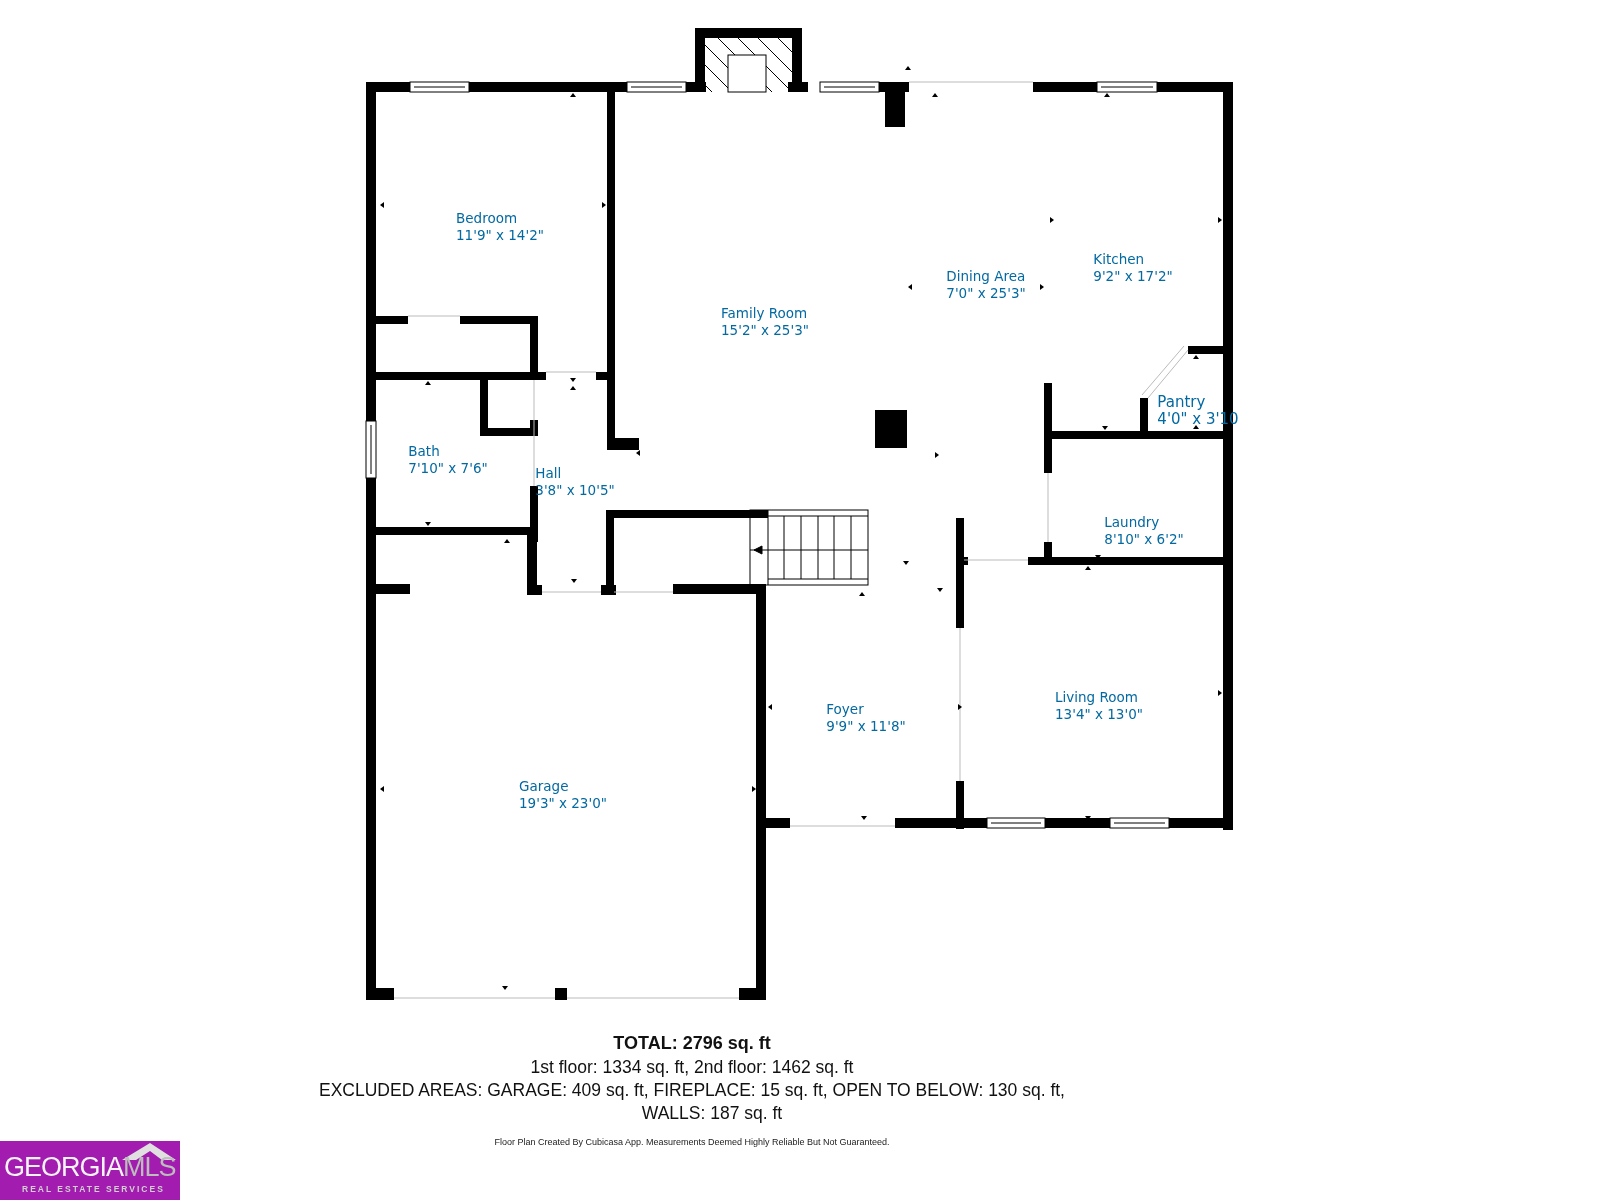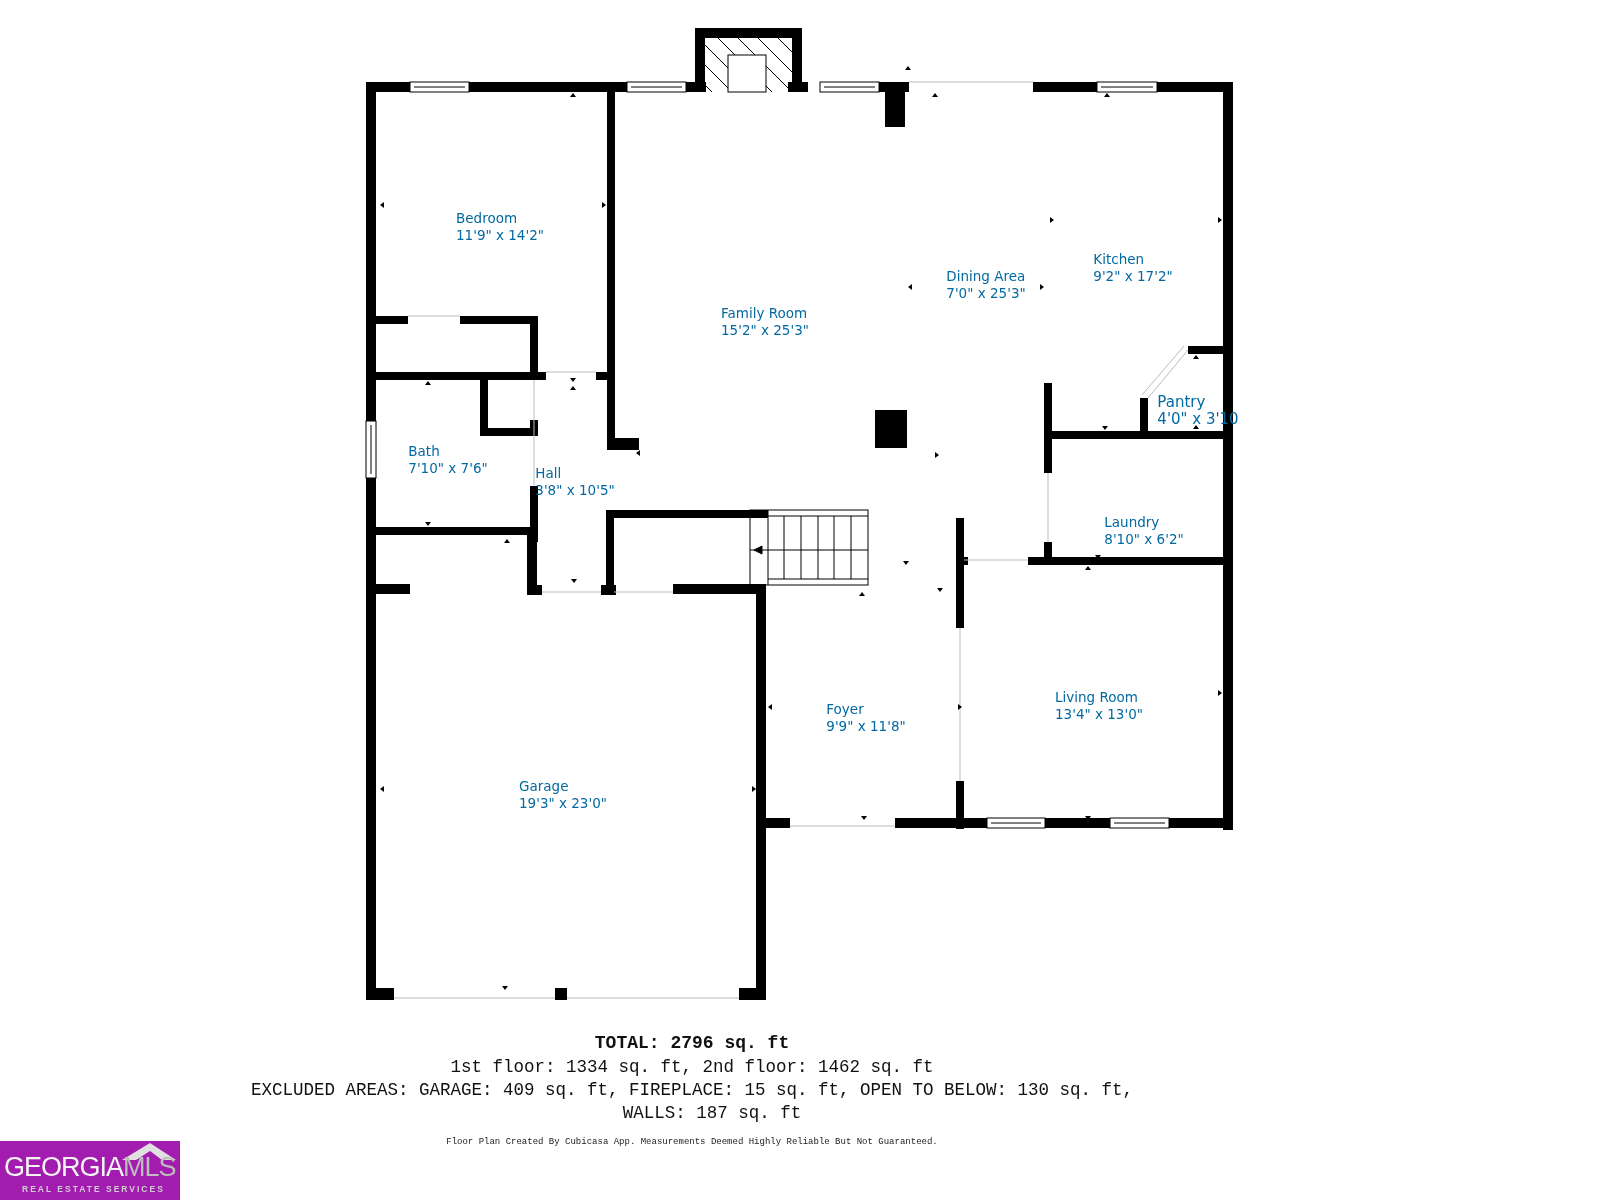--- a/index.html
+++ b/index.html
@@ -1,19 +1,19 @@
 <!DOCTYPE html>
 <html><head>
 <meta charset="utf-8">
 <style>
   html, body { margin:0; padding:0; background:#ffffff; }
   body { width:1600px; height:1200px; position:relative; overflow:hidden; font-family:"DejaVu Sans", sans-serif; color:#1a1a1a; }
   #plan { position:absolute; left:0; top:0; }
   .room-label { position:absolute; transform:translateX(-50%); font-size:13.5px; line-height:17px; white-space:nowrap; color:#0369a1; }
-  .summary { position:absolute; left:0; width:1384px; text-align:center; font-family:Liberation Mono, monospace; color:#111; }
+  .summary { position:absolute; left:0; width:1384px; text-align:center; font-family:Liberation Sans, sans-serif; color:#111; }
   .total { top:1033px; font-size:18px; font-weight:bold; }
   .line { font-size:17.5px; }
   .l1 { top:1057px; } .l2 { top:1080px; } .l3 { top:1103px;padding-left:20px; }
   .disclaimer { top:1137px; font-size:9px; color:#222; }
   .logo { position:absolute; left:0; top:1141px; width:180px; height:59px; background:#a21caf; }
   .logo .name { position:absolute; left:4px; top:11px; font-family:"Liberation Sans", sans-serif; font-size:27px; letter-spacing:-1px; color:#f4f4f4; }
   .logo .name .mls { color:#bdbdbd; }
   .logo .sub { position:absolute; left:22px; top:43px; font-family:"Liberation Sans", sans-serif; font-size:8.5px; font-weight:bold; letter-spacing:2px; color:#cfcfcf; }
   .logo .roof { position:absolute; left:122px; top:0; }
 </style>

